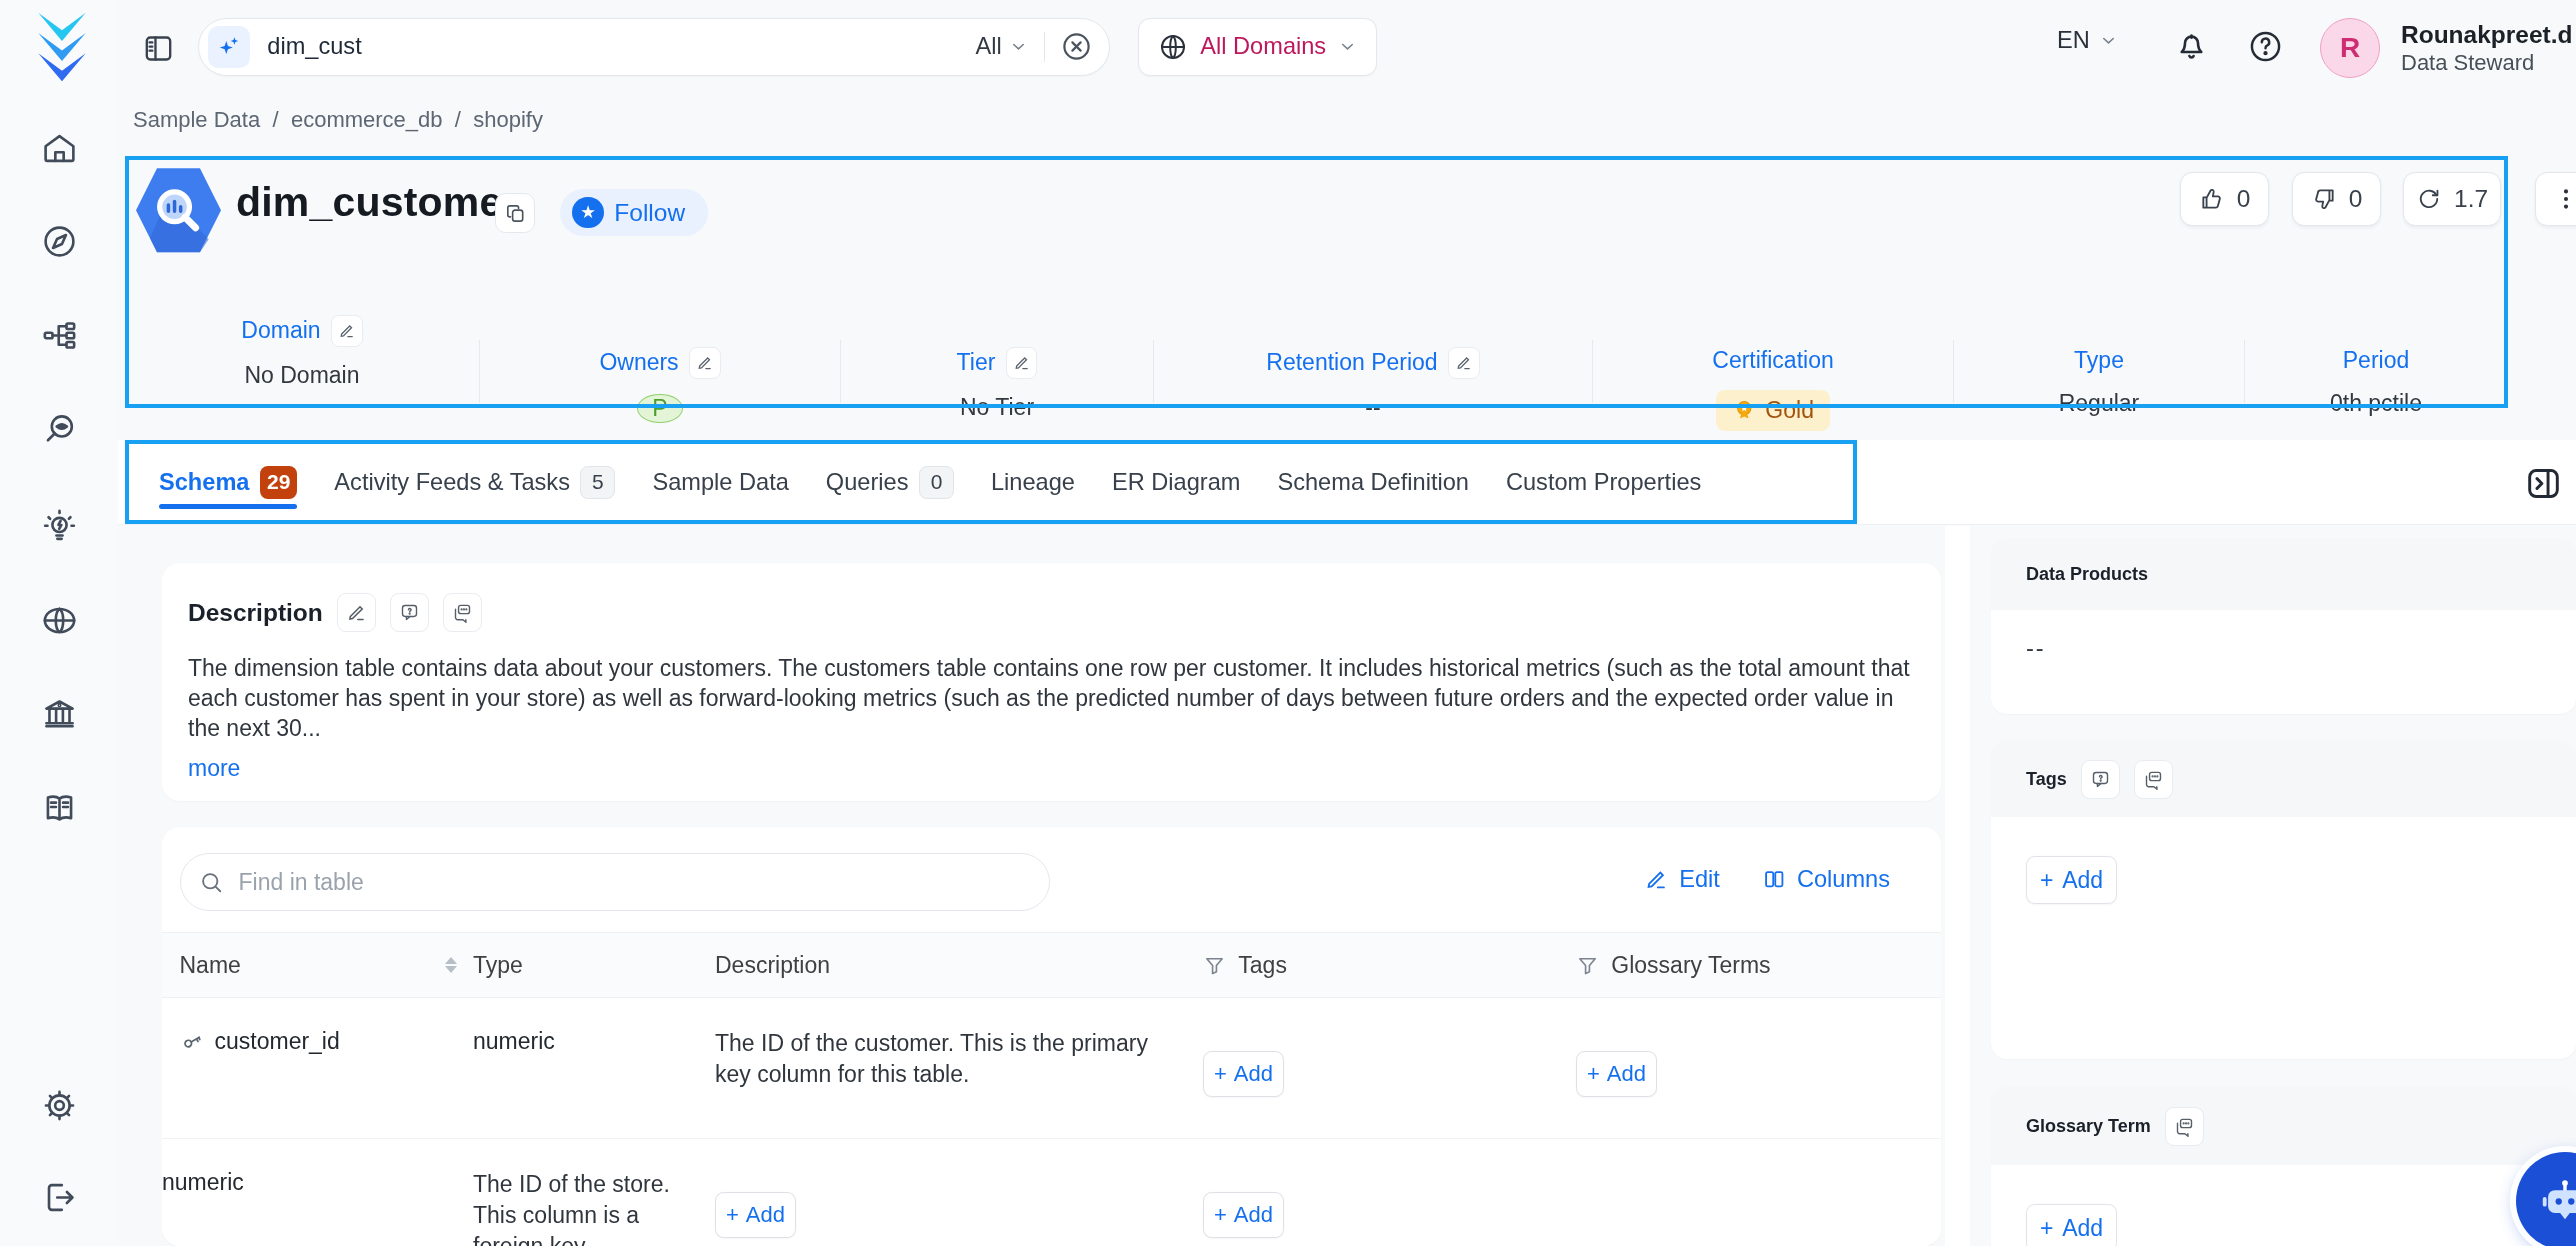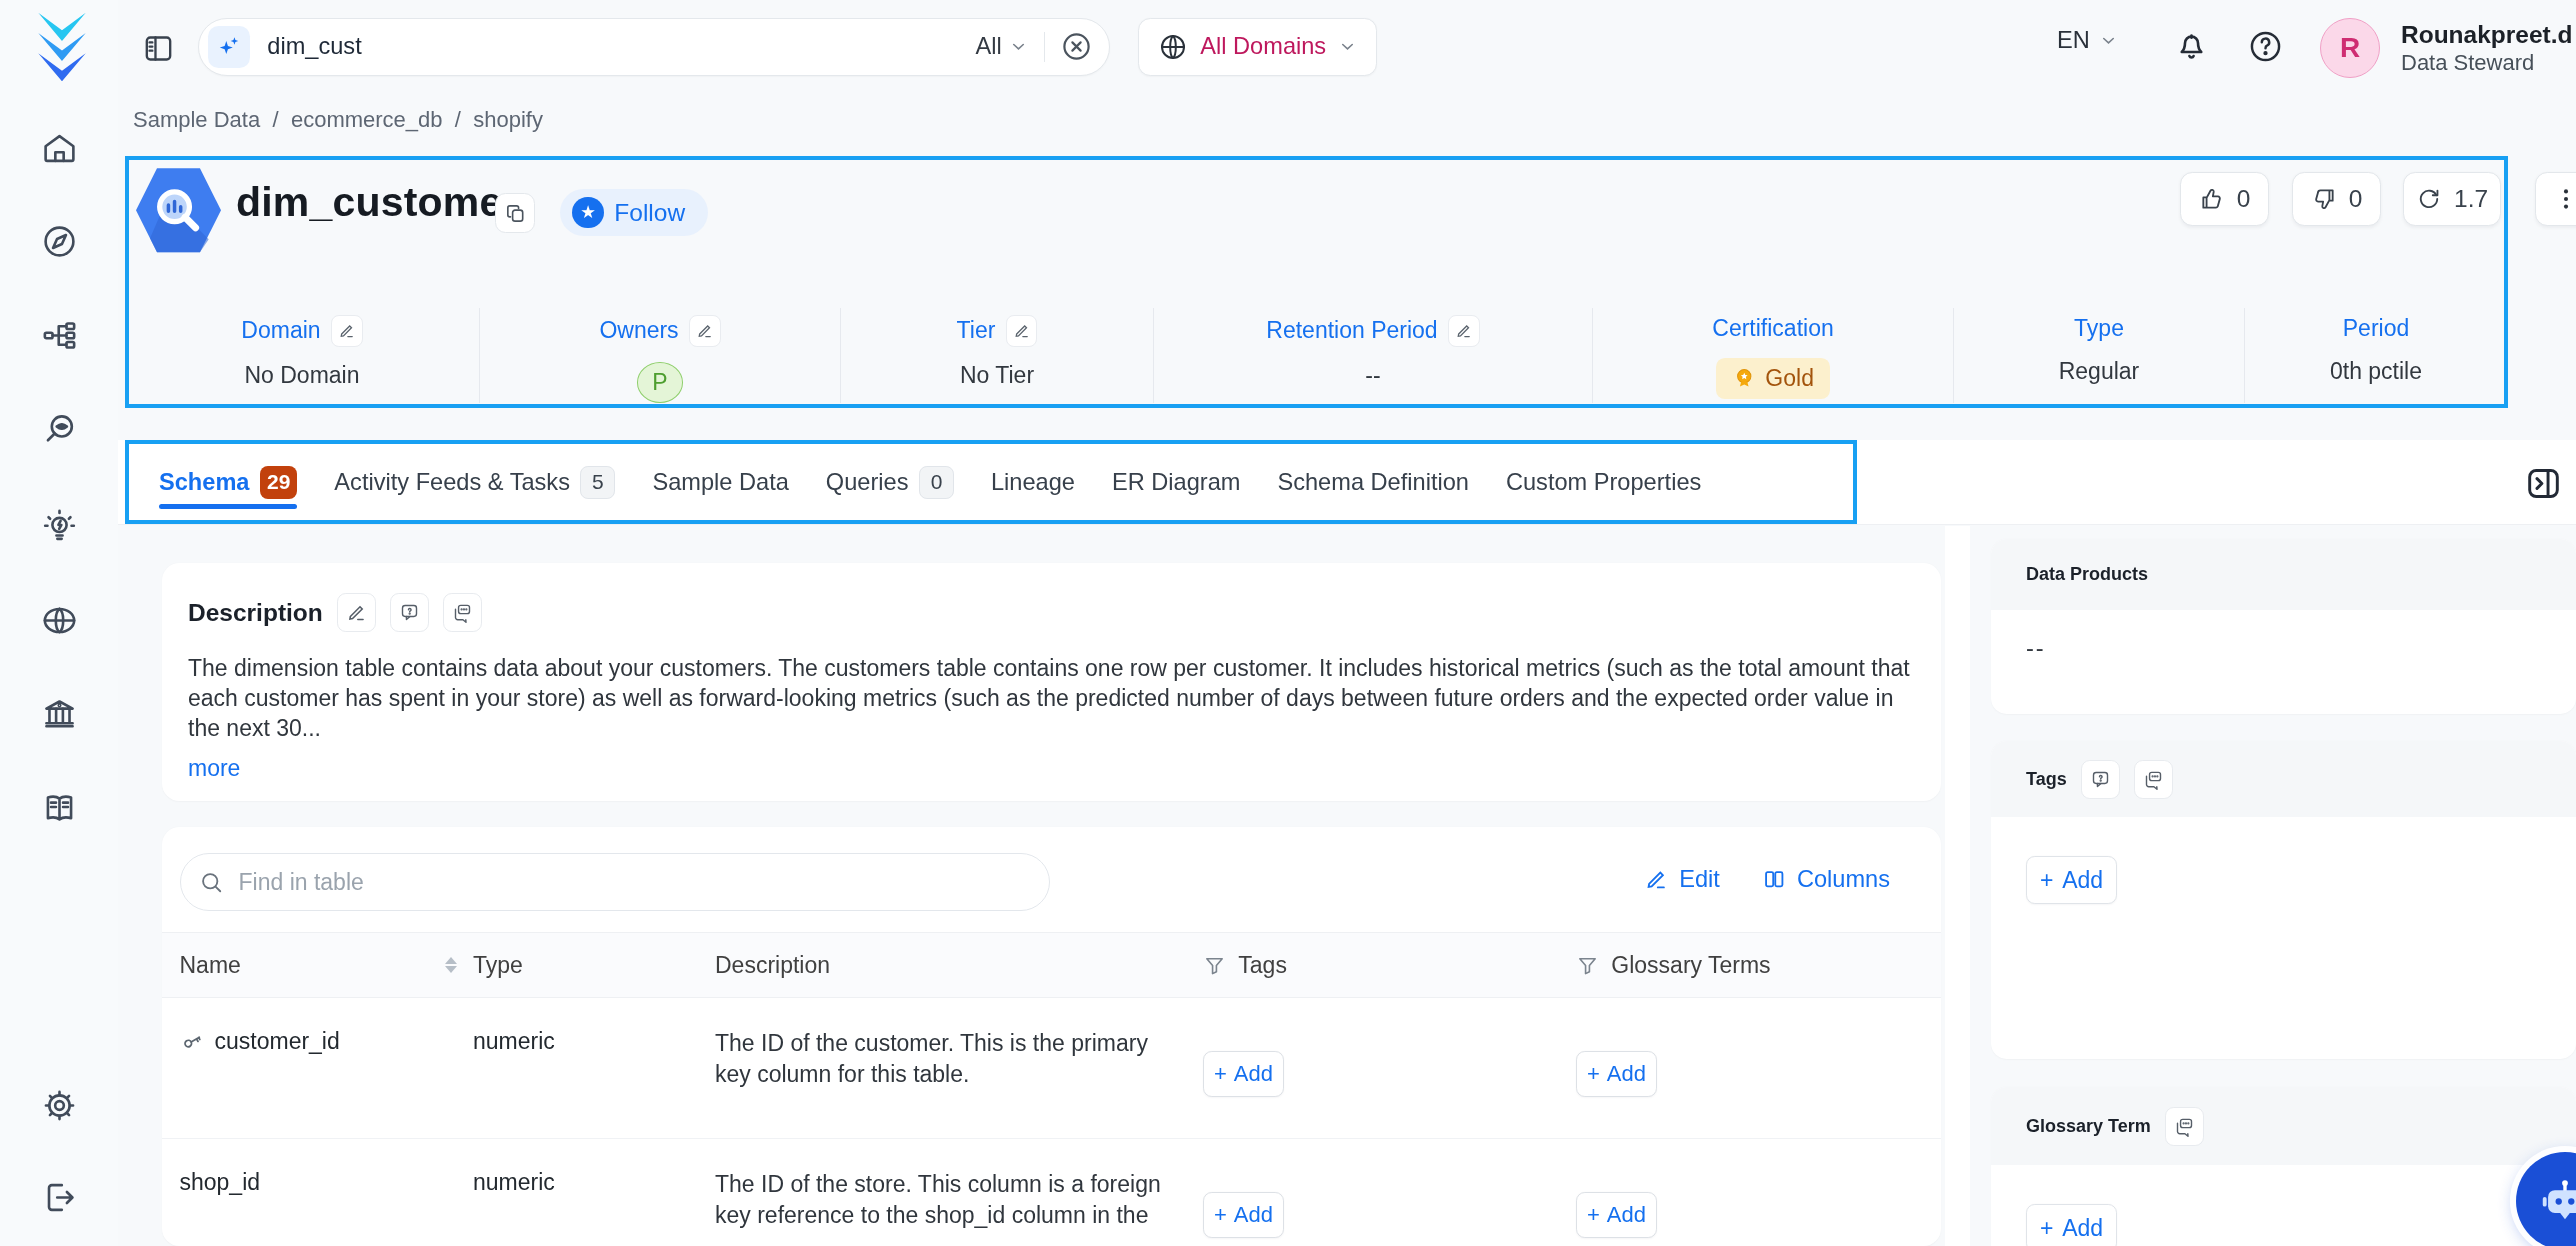--- a/index.html
+++ b/index.html
@@ -65,21 +65,21 @@
               display:flex; align-items:center; justify-content:center; gap:12.3px; font-size:24.5px; color:#39424c;
               box-shadow:0 1.8px 3.5px rgba(16,24,40,.05); cursor:pointer; }
   #upvote-btn   { left:2180px; width:89px; }
   #downvote-btn { left:2292px; width:89px; }
   #version-btn  { left:2403px; width:98px; }
   #more-actions-btn { left:2535px; width:61px; }
 
   
   #meta-row { left:125px; top:308px; width:2383px; height:95px; display:flex; }
   .meta-col { display:flex; flex-direction:column; align-items:center; justify-content:flex-start; gap:15.8px; padding-top:7px; }
-  .meta-col + .meta-col { border-left:0.9px solid #e6e9ee; }
+  .meta-col + .meta-col { border-left:0.9px solid #e6e9ee;margin-top:32px; }
   .meta-label { display:flex; align-items:center; gap:10.5px; color:#1570ef; font-size:23px; font-weight:500; }
   .edit-chip { width:31.5px; height:31.5px; border:0.9px solid #e9ecf0; background:#fff; border-radius:7.9px; color:#5a636d;
                display:flex; align-items:center; justify-content:center; cursor:pointer; }
   .meta-value { font-size:23px; color:#32383f; }
   .avatar-p { width:46px; height:46px; border-radius:50%; background:#e4f5d7; border:0.9px solid #8fcf6c;
               display:flex; align-items:center; justify-content:center; color:#4d9e2f; font-size:23px; }
   .gold-chip { display:flex; align-items:center; gap:8.8px; background:#fcf0cd; border-radius:8.8px; padding:7px 15.8px;
                color:#a3540c; font-size:23px; }
 
   
@@ -575,23 +575,20 @@
       </div>
       <div class="td">
         <div class="add-btn">
             <span>+</span>
             <span>Add</span>
           </div>
       </div>
     </div>
 
     <div id="row-1" class="trow tgrid">
-      <div class="td td-name">
-        <span>shop_id</span>
-      </div>
       <div class="td">numeric</div>
       <div class="td td-desc">
         <span>The ID of the store. This column is a foreign key reference to the shop_id column in the ...</span>
         
       </div>
       <div class="td">
         <div class="add-btn">
             <span>+</span>
             <span>Add</span>
           </div>

